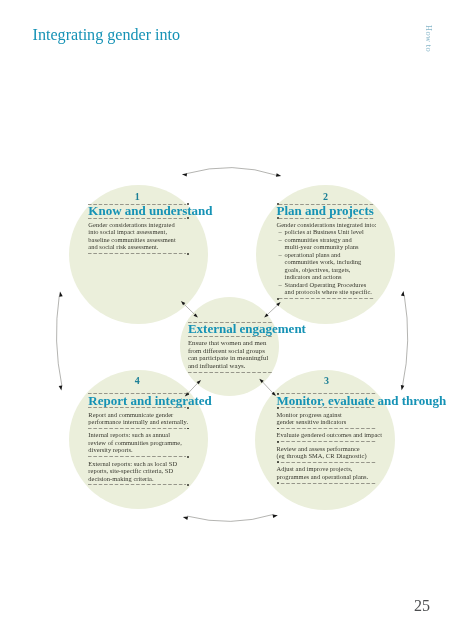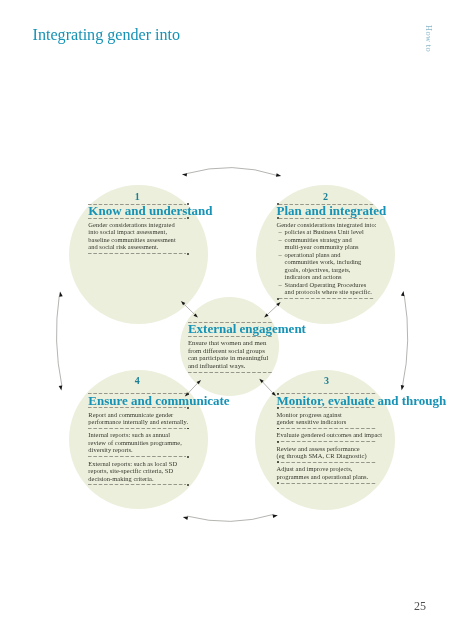--- a/index.html
+++ b/index.html
@@ -1,21 +1,21 @@
 <!DOCTYPE html>
 <html><head>
 <meta charset="utf-8">
 <style>
   html,body{margin:0;padding:0;}
   body{width:453px;height:640px;background:#ffffff;font-family:"Liberation Serif",serif;position:relative;overflow:hidden;
        -webkit-font-smoothing:antialiased;}
   .page{position:absolute;left:0;top:0;width:453px;height:640px;}
   .title{position:absolute;left:32.6px;top:26.3px;color:#1592b5;font-size:16.1px;line-height:18.2px;}
   .sidetab{position:absolute;left:423.5px;top:24.5px;color:#87b6c9;font-size:8.4px;writing-mode:vertical-rl;letter-spacing:.35px;}
-  .pagenum{position:absolute;left:414px;top:600px;color:#4d4e50;font-size:12px;line-height:12.6px;}
+  .pagenum{position:absolute;left:414px;top:600px;color:#4d4e50;font-size:16px;line-height:12.6px;}
 
   .diagram{position:absolute;left:0;top:0;width:453px;height:640px;}
   .circ{position:absolute;border-radius:50%;background:#ebefdb;}
   .c1{left:69px;top:185px;width:139px;height:139px;}
   .c2{left:256px;top:185px;width:139px;height:139px;}
   .c3{left:255px;top:370px;width:140px;height:140px;}
   .c4{left:69px;top:370px;width:139px;height:139px;}
   .cc{left:180px;top:297px;width:99px;height:99px;}
 
   svg.arrows{position:absolute;left:0;top:0;width:453px;height:640px;overflow:visible;}
@@ -113,21 +113,21 @@
           <span class="connector-dot"></span>
         </div>
     </div>
 
     <div class="block b2">
       <div class="num">2</div>
       <div class="dashwrap dl dleft">
           <div class="dash"></div>
           <span class="connector-dot"></span>
         </div>
-      <div class="hdr">Plan and integrated</div>
+      <div class="hdr">Plan and projects</div>
       <div class="dashwrap dl dleft">
           <div class="dash"></div>
           <span class="connector-dot"></span>
         </div>
       <div class="body">
         <p>Gender considerations integrated into:</p>
         <div class="li">
           <p>policies at Business Unit level</p>
         </div>
         <div class="li">
@@ -194,21 +194,21 @@
           <span class="connector-dot"></span>
         </div>
     </div>
 
     <div class="block b4">
       <div class="num numlow">4</div>
       <div class="dashwrap dl">
           <div class="dash"></div>
           <span class="connector-dot"></span>
         </div>
-      <div class="hdr">Ensure and communicate</div>
+      <div class="hdr">Report and integrated</div>
       <div class="dashwrap dl">
           <div class="dash"></div>
           <span class="connector-dot"></span>
         </div>
       <div class="body">
         <p>Report and communicate gender</p>
         <p>performance internally and externally.</p>
       </div>
       <div class="dashwrap dl">
           <div class="dash"></div>

